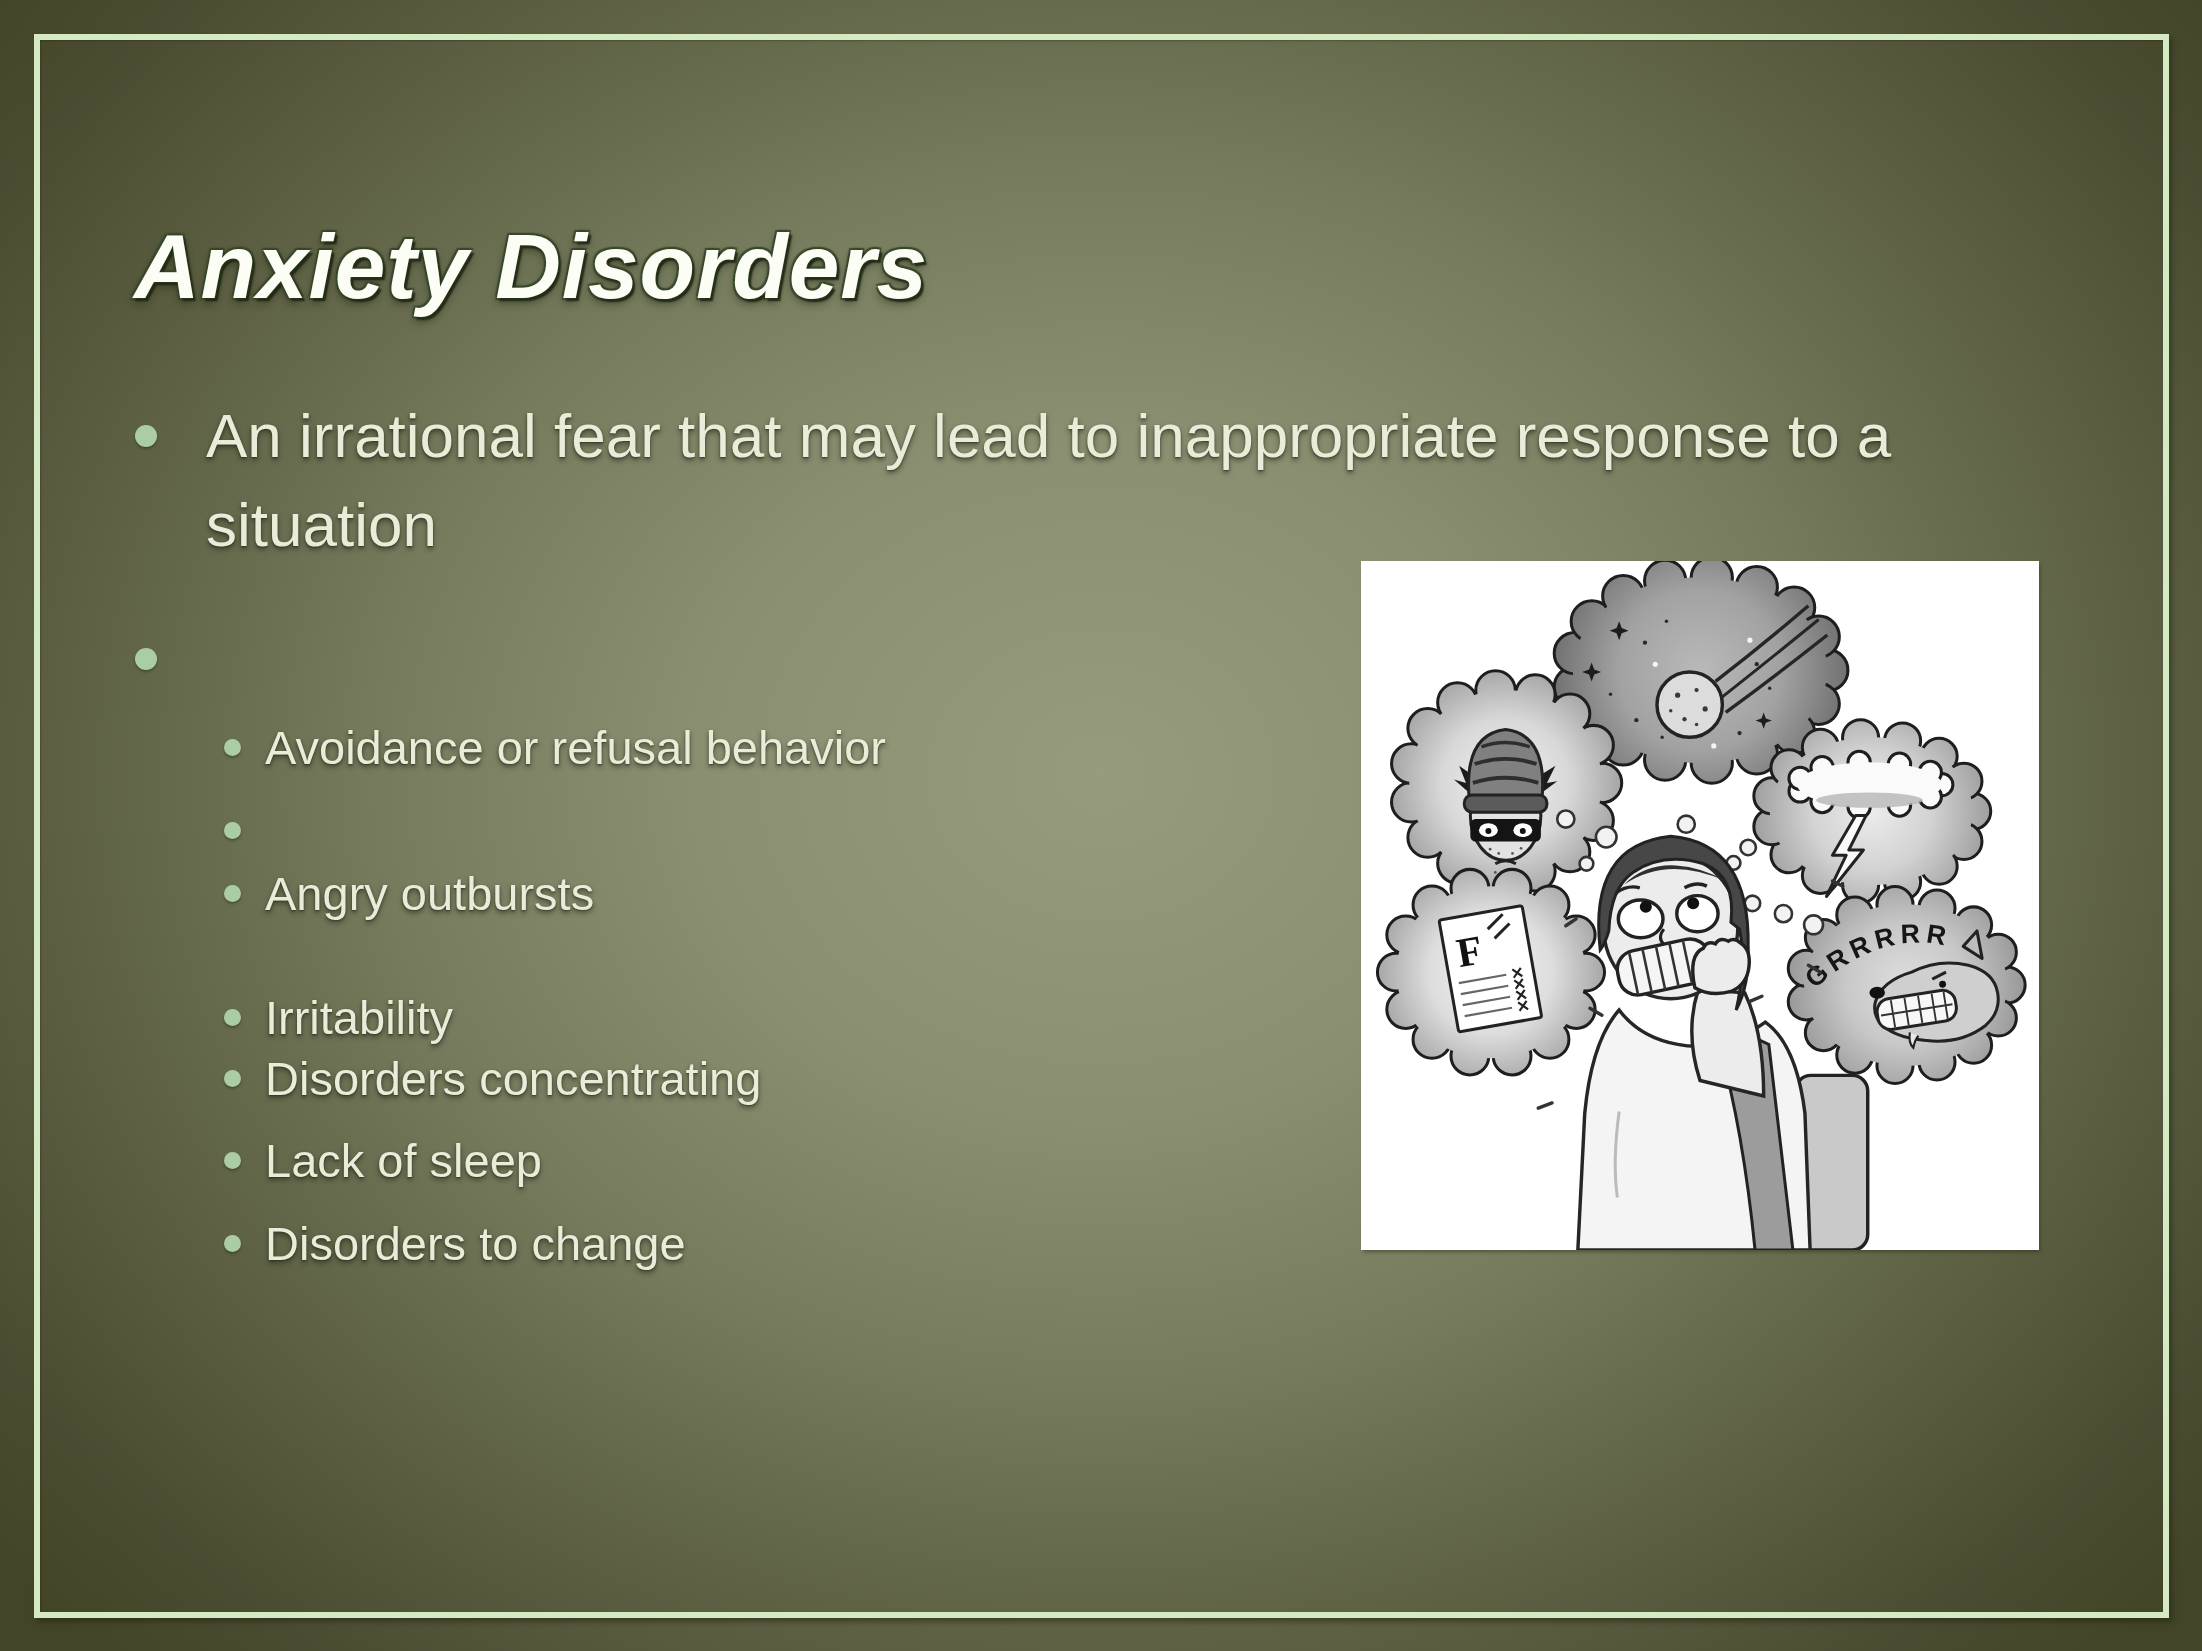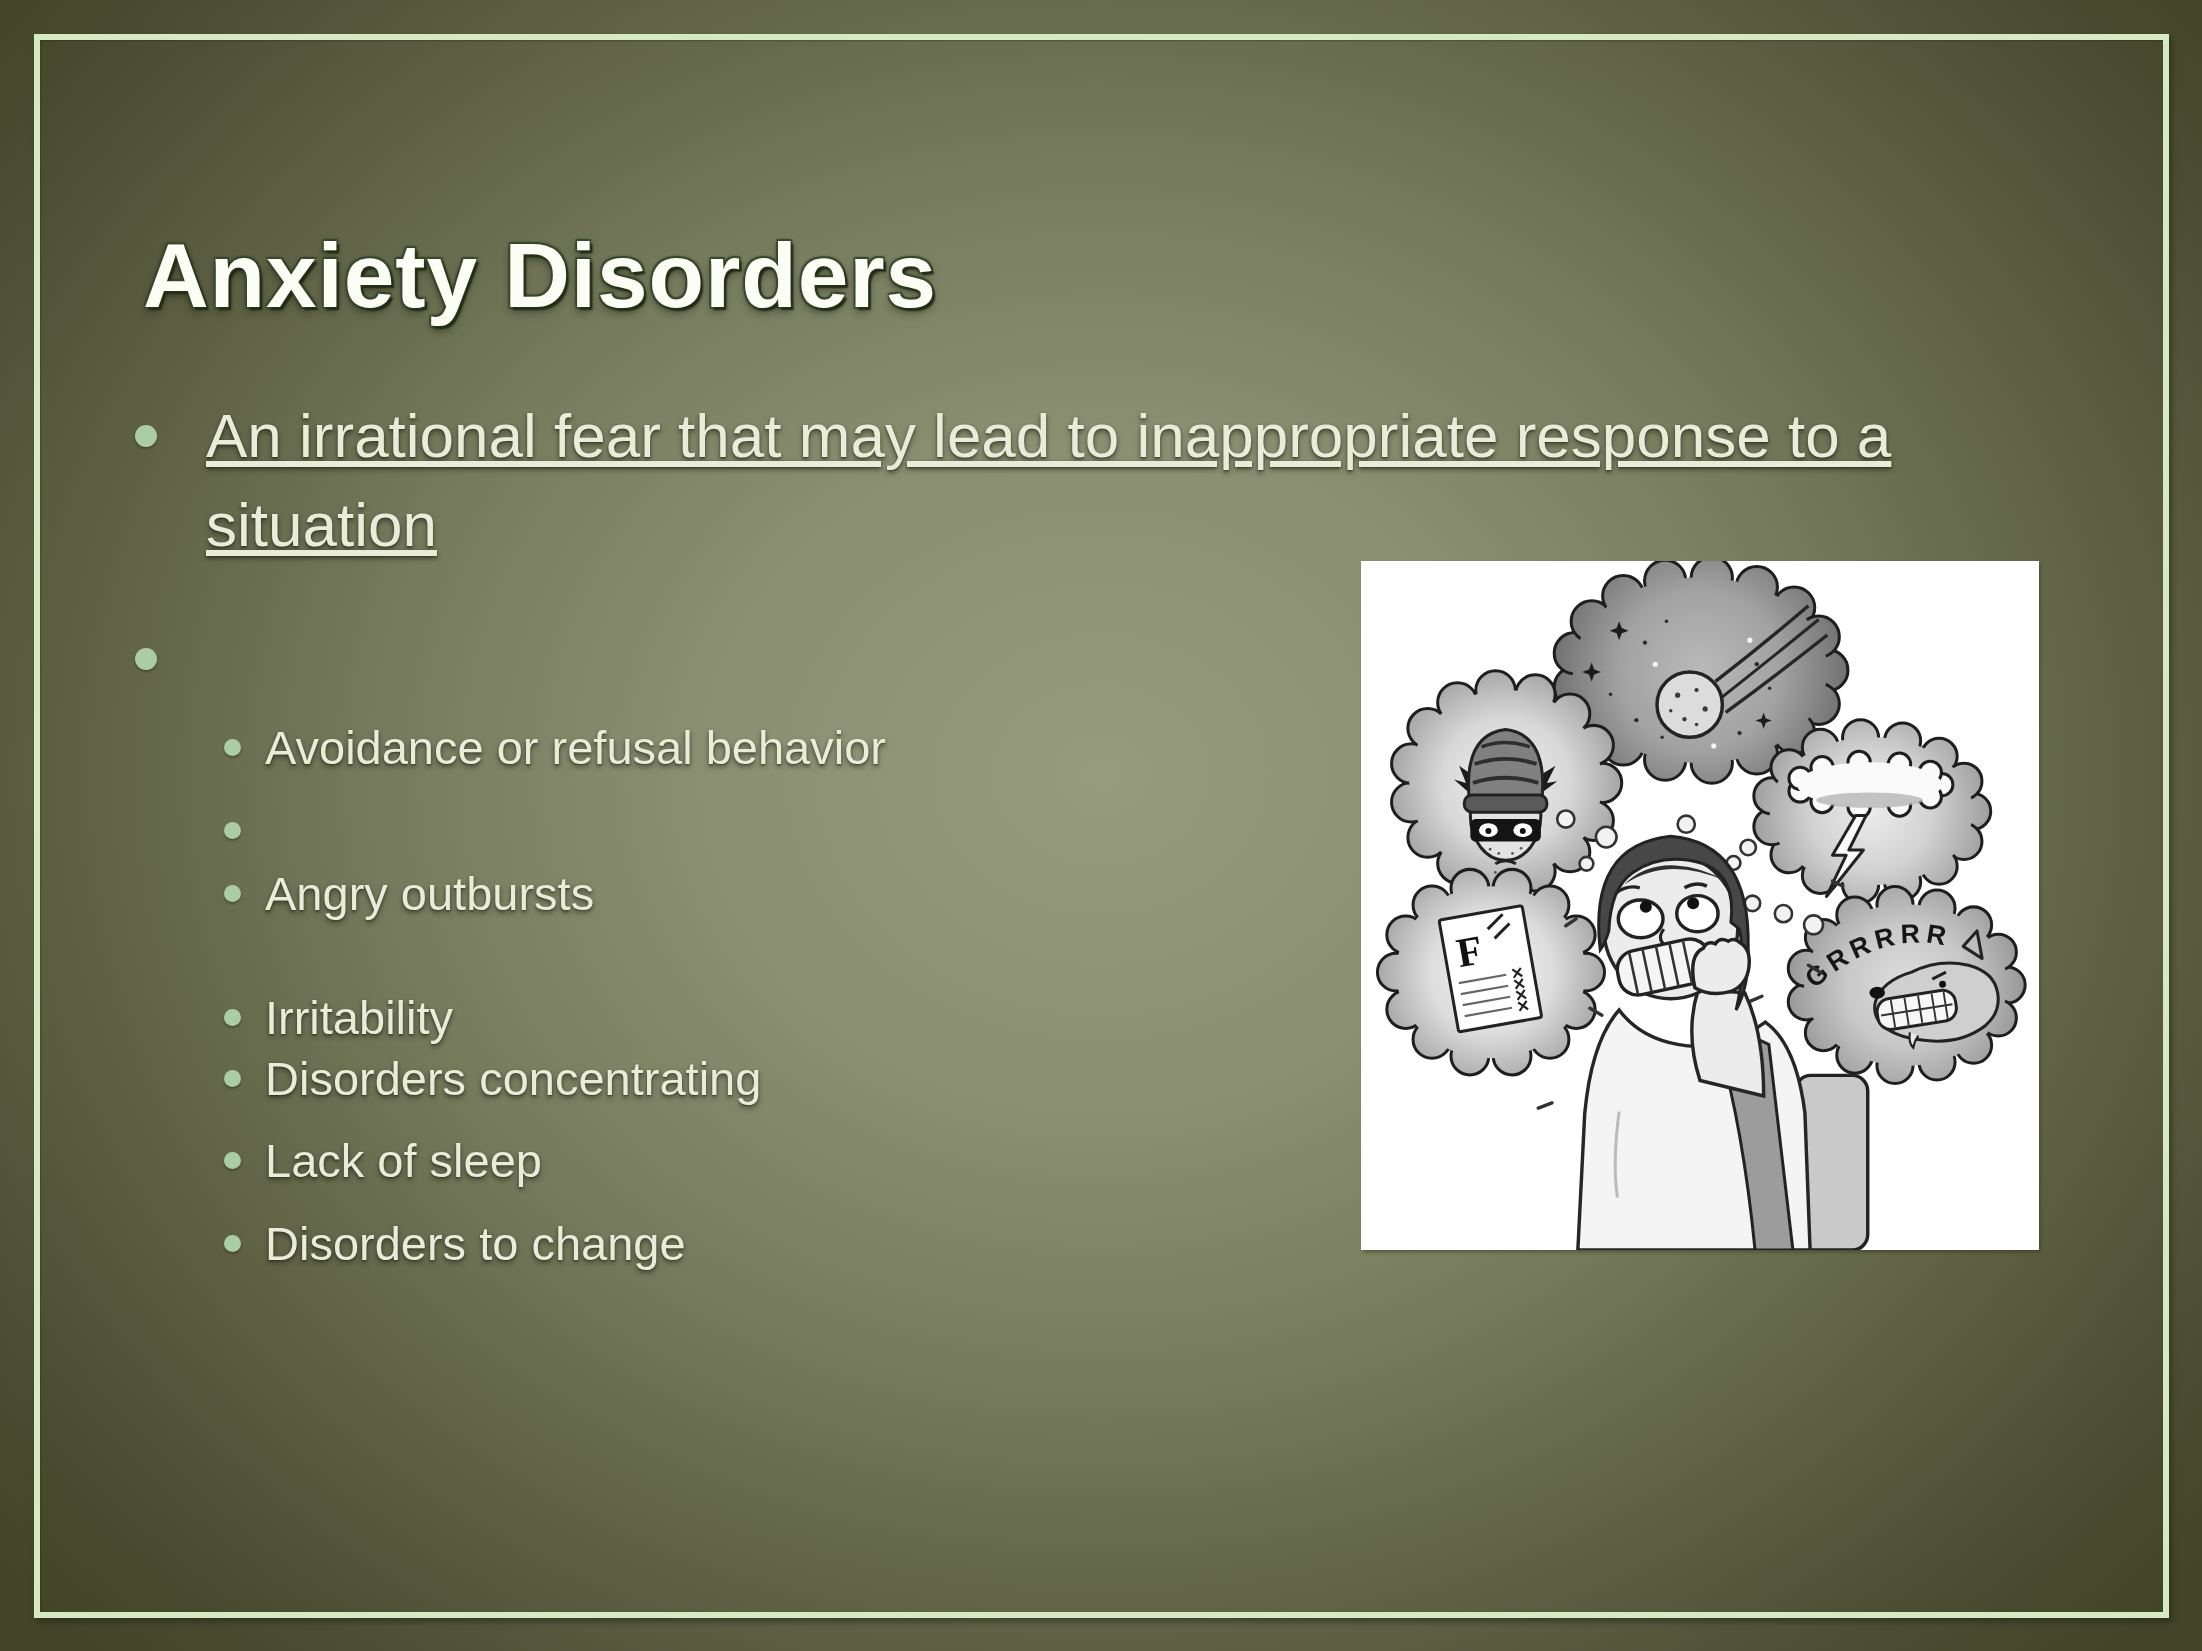--- a/index.html
+++ b/index.html
@@ -9,34 +9,35 @@
       #969b7d 0%, #8a8f71 28%, #767b5d 50%, #5d6043 72%, #4a4c31 90%, #434528 100%);
     font-family:"Liberation Sans", sans-serif;
   }
   .frame{
     position:absolute;left:34px;top:34px;right:34px;bottom:34px;
     border:6px solid #d5e9c3;
     box-shadow:2.6px 4.3px 5.2px rgba(30,33,15,.5), inset 0.9px 0.9px 1.7px rgba(30,33,15,.35);
     pointer-events:none;
   }
   .title{
-    position:absolute;left:131px;top:218px;margin:12px;
+    position:absolute;left:131px;top:218px;margin:3px;
     font-size:91px;font-weight:bold;line-height:1;letter-spacing:0.9px;
     color:#fcfef6;
     text-shadow:
       0 0 3.4px #36462a,
       2.6px 2.6px 1.7px rgba(28,38,16,.95),
       -1.7px -1.7px 0.9px rgba(54,70,42,.85),
       1.7px -1.7px 0.9px rgba(54,70,42,.85),
       -1.7px 1.7px 0.9px rgba(54,70,42,.85),
       0 5.2px 8.6px rgba(20,24,10,.45);
+    font-style: italic;
   }
   .row{position:absolute;color:#e9ecd8;text-shadow:0 2.6px 5.2px rgba(24,27,11,.55),0 0.9px 1.7px rgba(24,27,11,.5);}
   .row .dot{position:absolute;border-radius:50%;background:#abcda6;box-shadow:0 1.7px 2.6px rgba(24,27,11,.4);}
-  .l1{left:135px;width:1930px;padding-left:71px;font-size:62px;line-height:89px;box-sizing:border-box;text-decoration:underline;}
+  .l1{left:135px;width:1930px;padding-left:71px;font-size:62px;line-height:89px;box-sizing:border-box;}
   .l1 .dot{left:0;top:34px;width:22.4px;height:22.4px;}
   .l2{left:224px;width:1463px;padding-left:41px;font-size:47px;line-height:83px;box-sizing:border-box;}
   .l2 .dot{left:0;top:33px;width:17px;height:17px;}
   .pic{
     position:absolute;left:1361px;top:561px;width:678px;height:689px;background:#fff;
     box-shadow:1.7px 3.4px 3.4px rgba(38,41,20,.45);
   }
   .pic svg{display:block;width:100%;height:100%;}
 </style>
 </head>

